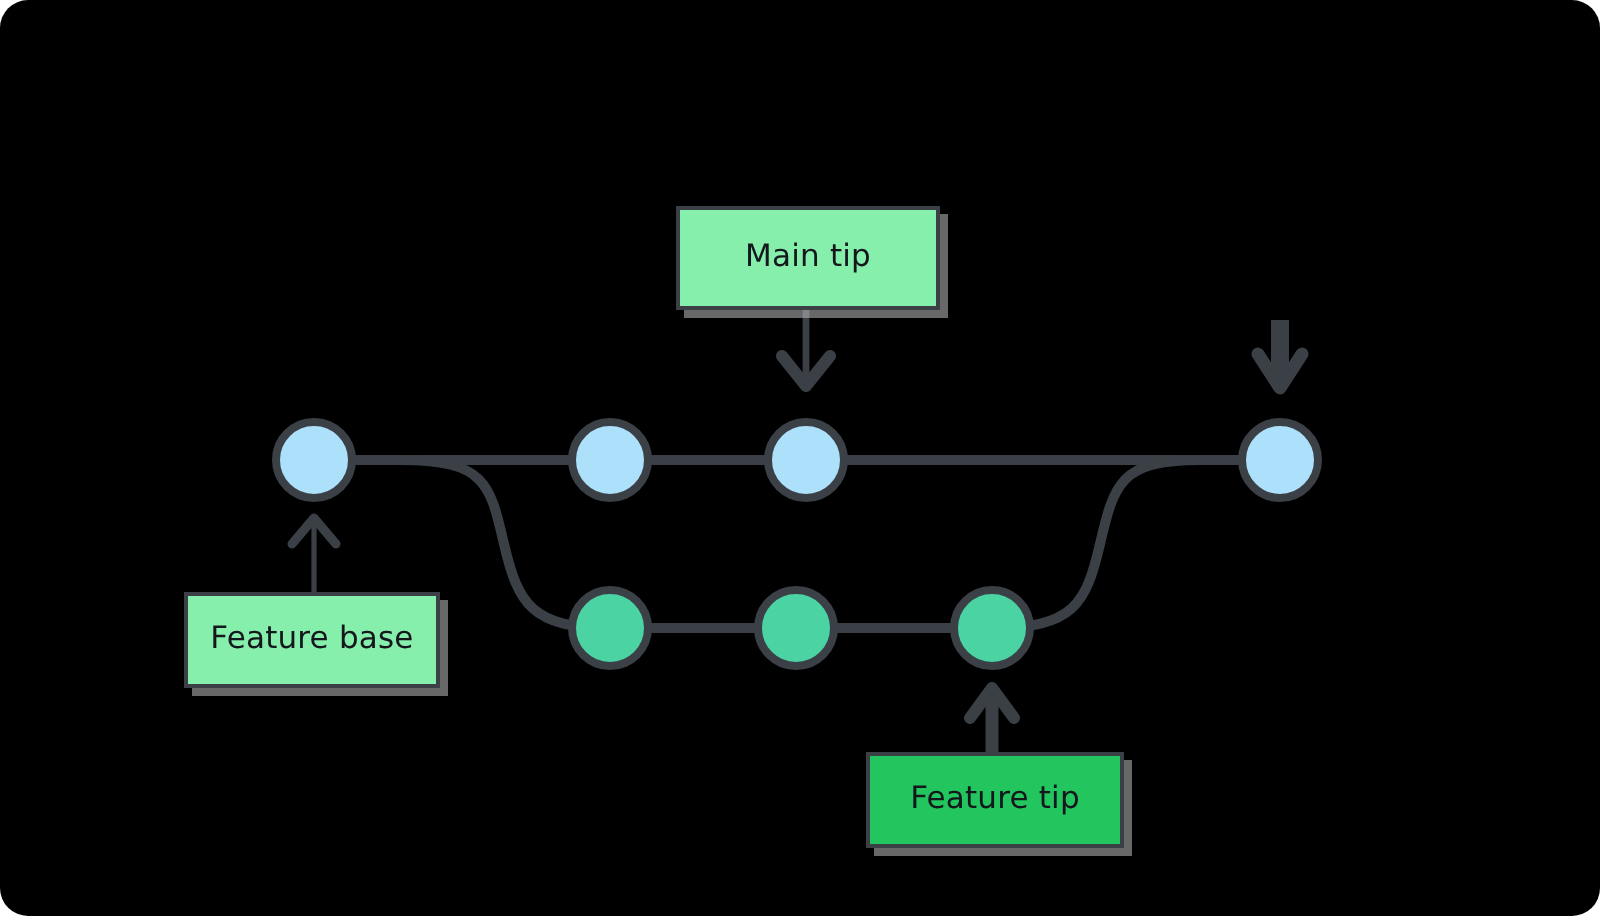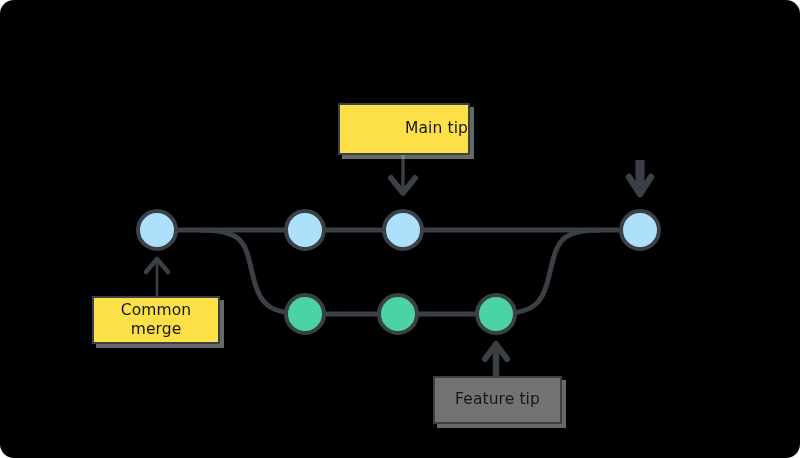--- a/index.html
+++ b/index.html
@@ -30,22 +30,22 @@
     align-items: center;
     justify-content: center;
     text-align: center;
     color: #14181c;
     font-size: 15.5px;
     line-height: 1.25;
     letter-spacing: 0.1px;
     border: 2.5px solid #3a4045;
     box-shadow: 4px 4px 0 rgba(190,190,190,0.55);
   }
-  .lbl-blue { background: #fde047; justify-content: flex-end; }
-  .lbl-green { background: #737373; }
+  .lbl-blue { background: #86efac; }
+  .lbl-green { background: #22c55e; }
 
   #box-common-base { left: 92px;  top: 296px; width: 128px; height: 48px; }
   #box-main-tip    { left: 338px; top: 103px; width: 132px; height: 52px; }
   #box-merge       { left: 578px; top: 103px; width: 128px; height: 57px; }
   #box-feature-tip { left: 433px; top: 376px; width: 129px; height: 48px; }
 </style>
 </head>
 <body>
 
 <div id="canvas">
@@ -99,21 +99,21 @@
       <path d="M 629 177 L 640 194 L 651 177" fill="none" stroke="#3a4045" stroke-width="6.5" stroke-linecap="round" stroke-linejoin="round"></path>
     </g>
 
     <g>
       <line x1="496" y1="376" x2="496" y2="348" stroke="#3a4045" stroke-width="6.5"></line>
       <path d="M 485 359 L 496 344 L 507 359" fill="none" stroke="#3a4045" stroke-width="6" stroke-linecap="round" stroke-linejoin="round"></path>
     </g>
   </svg>
 
   <div class="node-label lbl-blue" id="box-common-base">
-    <span>Common merge</span>
+    <span>Feature base</span>
   </div>
 
   <div class="node-label lbl-blue" id="box-main-tip">
     <span>Main tip</span>
   </div>
 
 
   <div class="node-label lbl-green" id="box-feature-tip">
     <span>Feature tip</span>
   </div>

